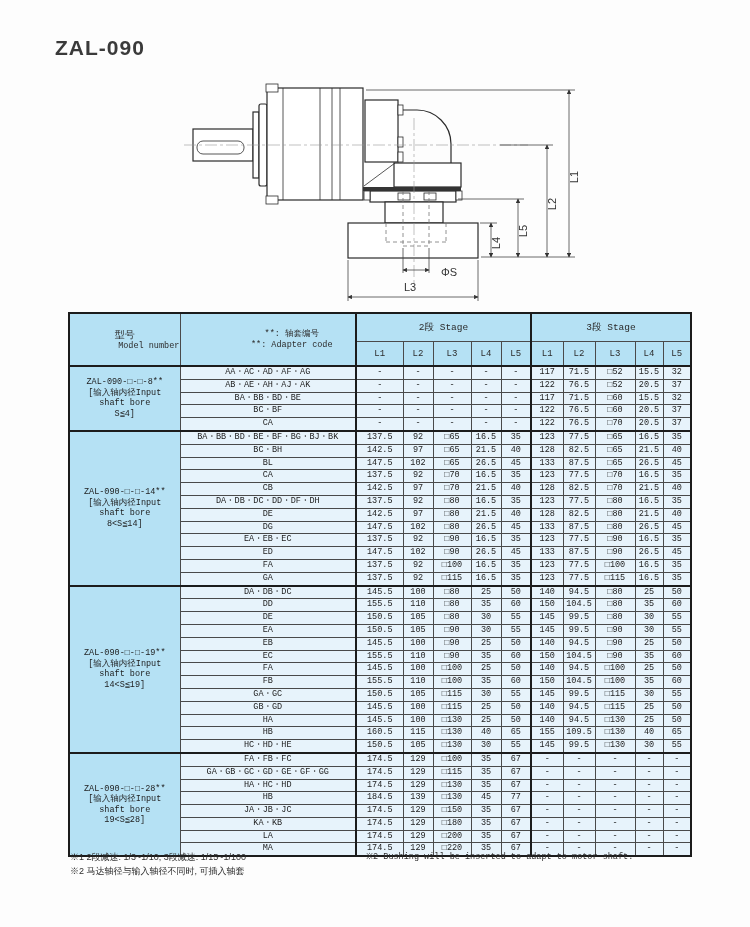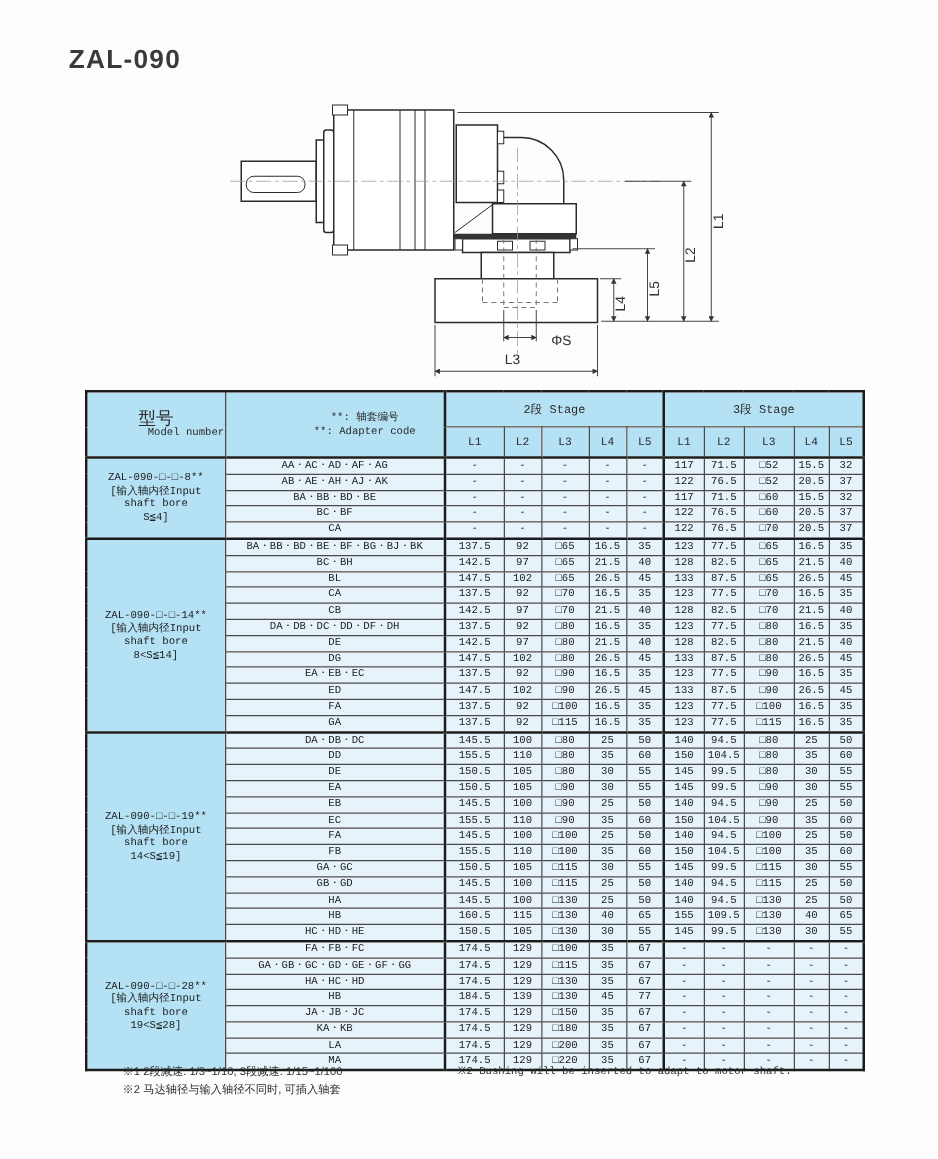--- a/index.html
+++ b/index.html
@@ -10,34 +10,34 @@
   #drawing{position:absolute;left:150px;top:70px;width:470px;height:240px;}
 
   
   #tblwrap{position:absolute;left:68px;top:312px;}
   table{border-collapse:collapse;table-layout:fixed;width:622px;
         font-family:"Liberation Mono","DejaVu Sans Mono",monospace;
         border:2px solid #1c1c1c;}
   th,td{border:1px solid #4a4a4a;padding:0;text-align:center;vertical-align:middle;
         overflow:hidden;white-space:nowrap;}
   thead th{background:#b5e1f4;font-weight:normal;}
-  thead .zh{font-size:14px;line-height:13px;font-family:"Liberation Sans",sans-serif;}
+  thead .zh{font-size:10px;line-height:13px;font-family:"Liberation Sans",sans-serif;}
   thead .en{font-size:8.5px;line-height:11px;padding-left:48px;}
   tr.stagerow th{height:27px;font-size:9.5px;}
   tr.dimsrow th{height:23px;font-size:9px;border-bottom:2px solid #1c1c1c;}
   th.rs{border-bottom:2px solid #1c1c1c;}
   tbody td{background:#e7f3fb;font-size:8.5px;height:11.8px;line-height:11.8px;color:#1d1d1d;}
   tbody td.model{background:#b5e1f4;font-size:8.5px;line-height:10.5px;}
   tbody td.model div{line-height:10.5px;}
   .thickL{border-left:2px solid #1c1c1c !important;}
   tr.gstart td{border-top:2px solid #1c1c1c;}
 
   
   .fnote{position:absolute;font-size:9px;line-height:13.5px;color:#2e2e2e;}
-  #fn-zh{left:70px;top:851px;font-family:"Liberation Sans",sans-serif;margin-left:28px;}
+  #fn-zh{left:70px;top:851px;font-family:"Liberation Sans",sans-serif;}
   #fn-en{left:366px;top:851px;font-family:"Liberation Mono","DejaVu Sans Mono",monospace;font-size:8.5px;}
 </style>
 </head>
 <body>
 
 <div id="page">
 
   <div id="title">ZAL-090</div>
 
   <svg id="drawing" viewBox="150 70 470 240" xmlns="http://www.w3.org/2000/svg">

